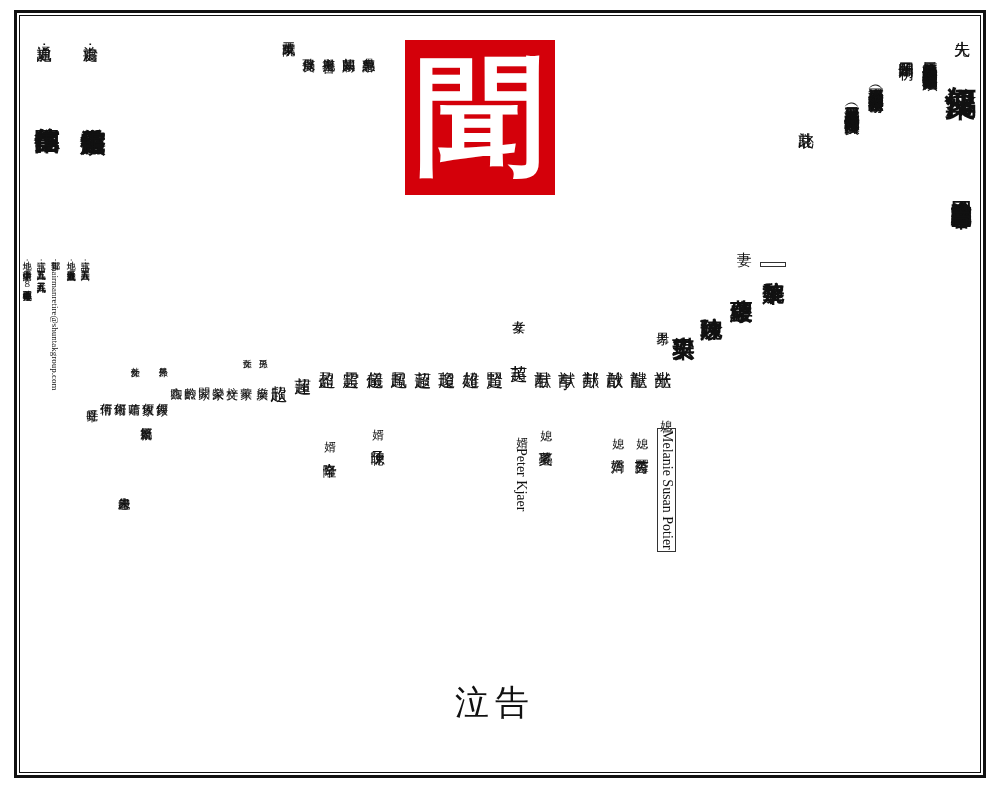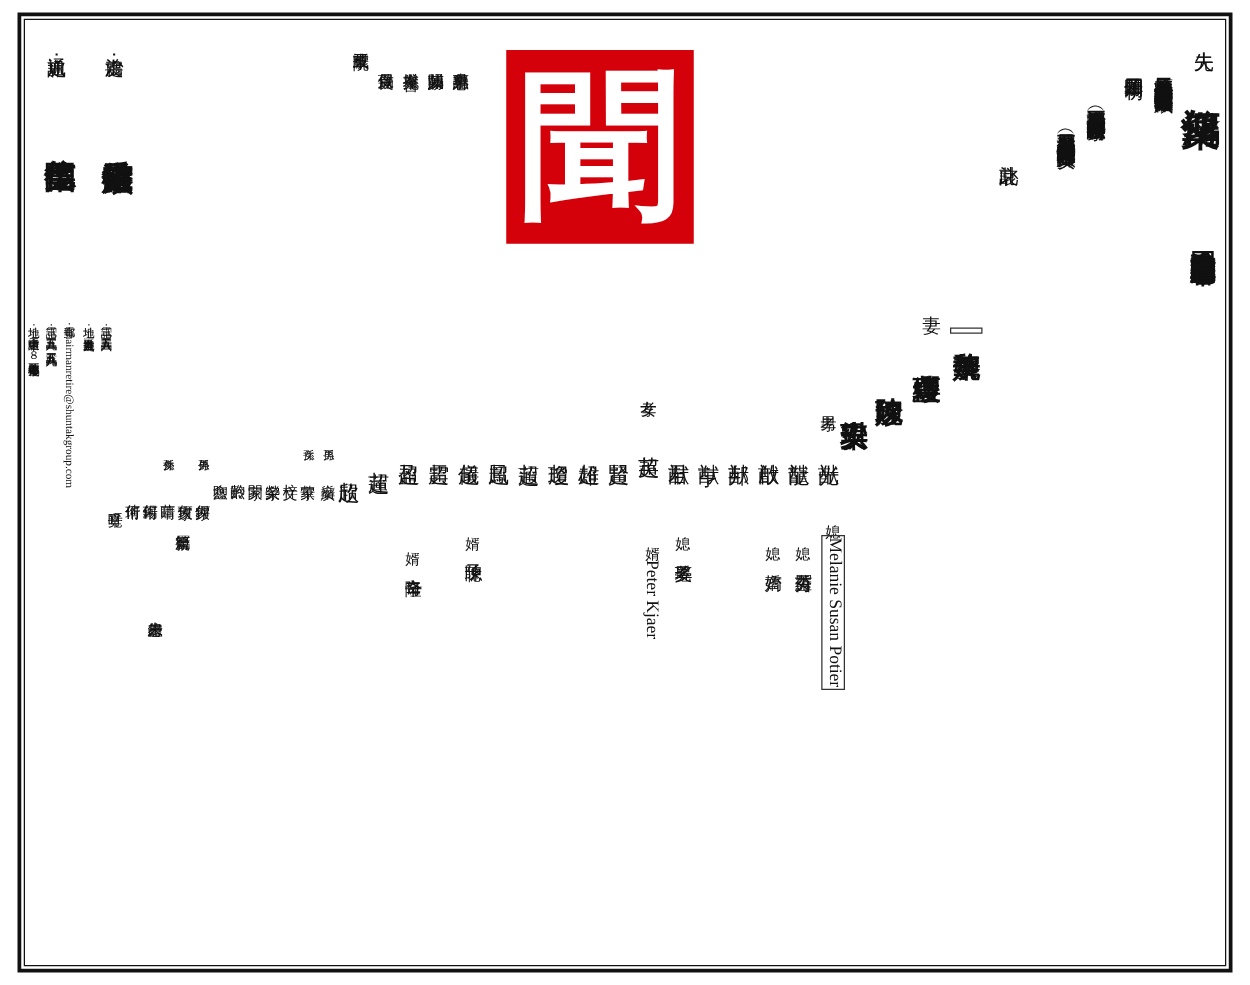--- a/index.html
+++ b/index.html
@@ -201,13 +201,14 @@
   <div class="v mini-txt" style="left:130px;top:360px;">外孫女</div>
   <div class="v fam-xs" style="left:128px;top:394px;">蕭晴</div>
 
   <div class="v fam-xs" style="left:114px;top:394px;">何鍚珩</div>
   <div class="v fam-xs" style="left:100px;top:394px;">何倩珩</div>
   <div class="v fam-xs" style="left:86px;top:400px;">辛旴覓</div>
 
   <div class="v fam-xs" style="left:140px;top:418px;">親屬繁衍</div>
   <div class="v fam-xs" style="left:118px;top:488px;">恕未盡錄</div>
 
+  <div id="weeping">泣告</div>
 </div>
 
 </body></html>

